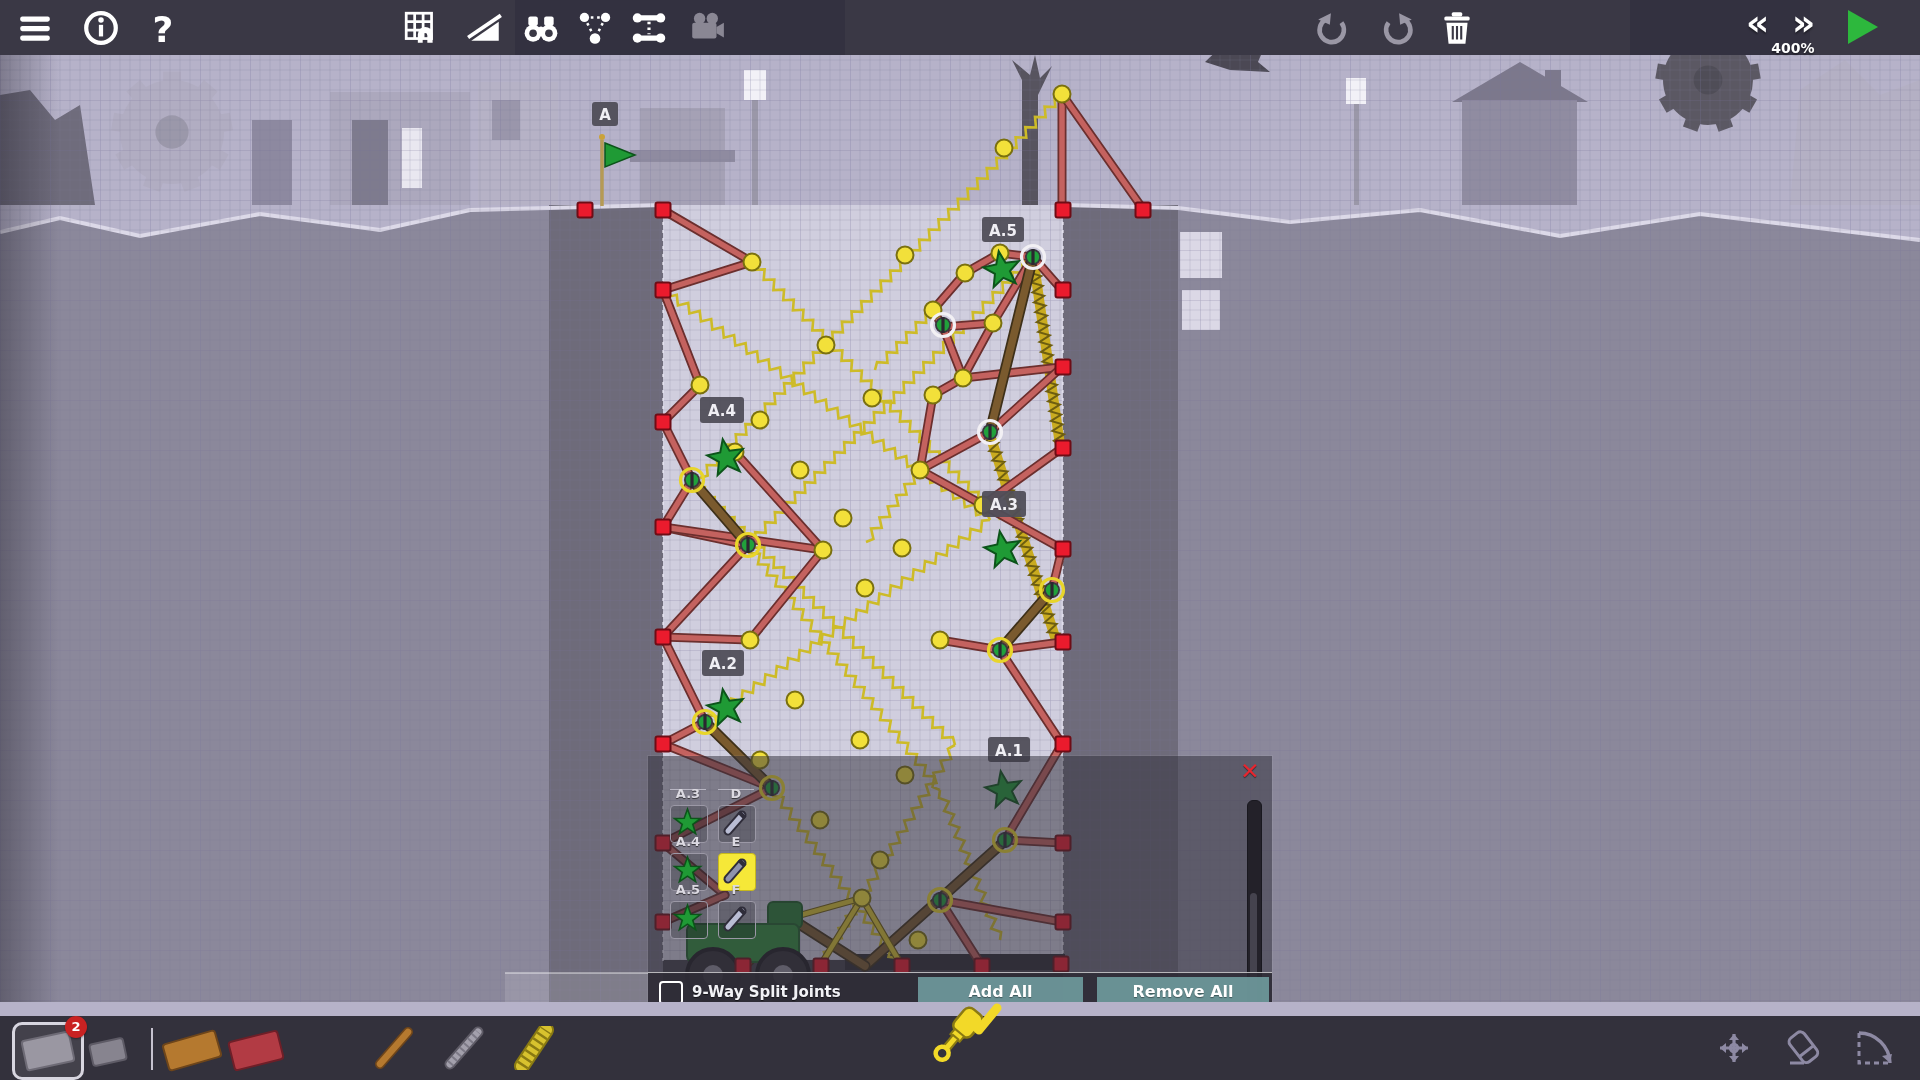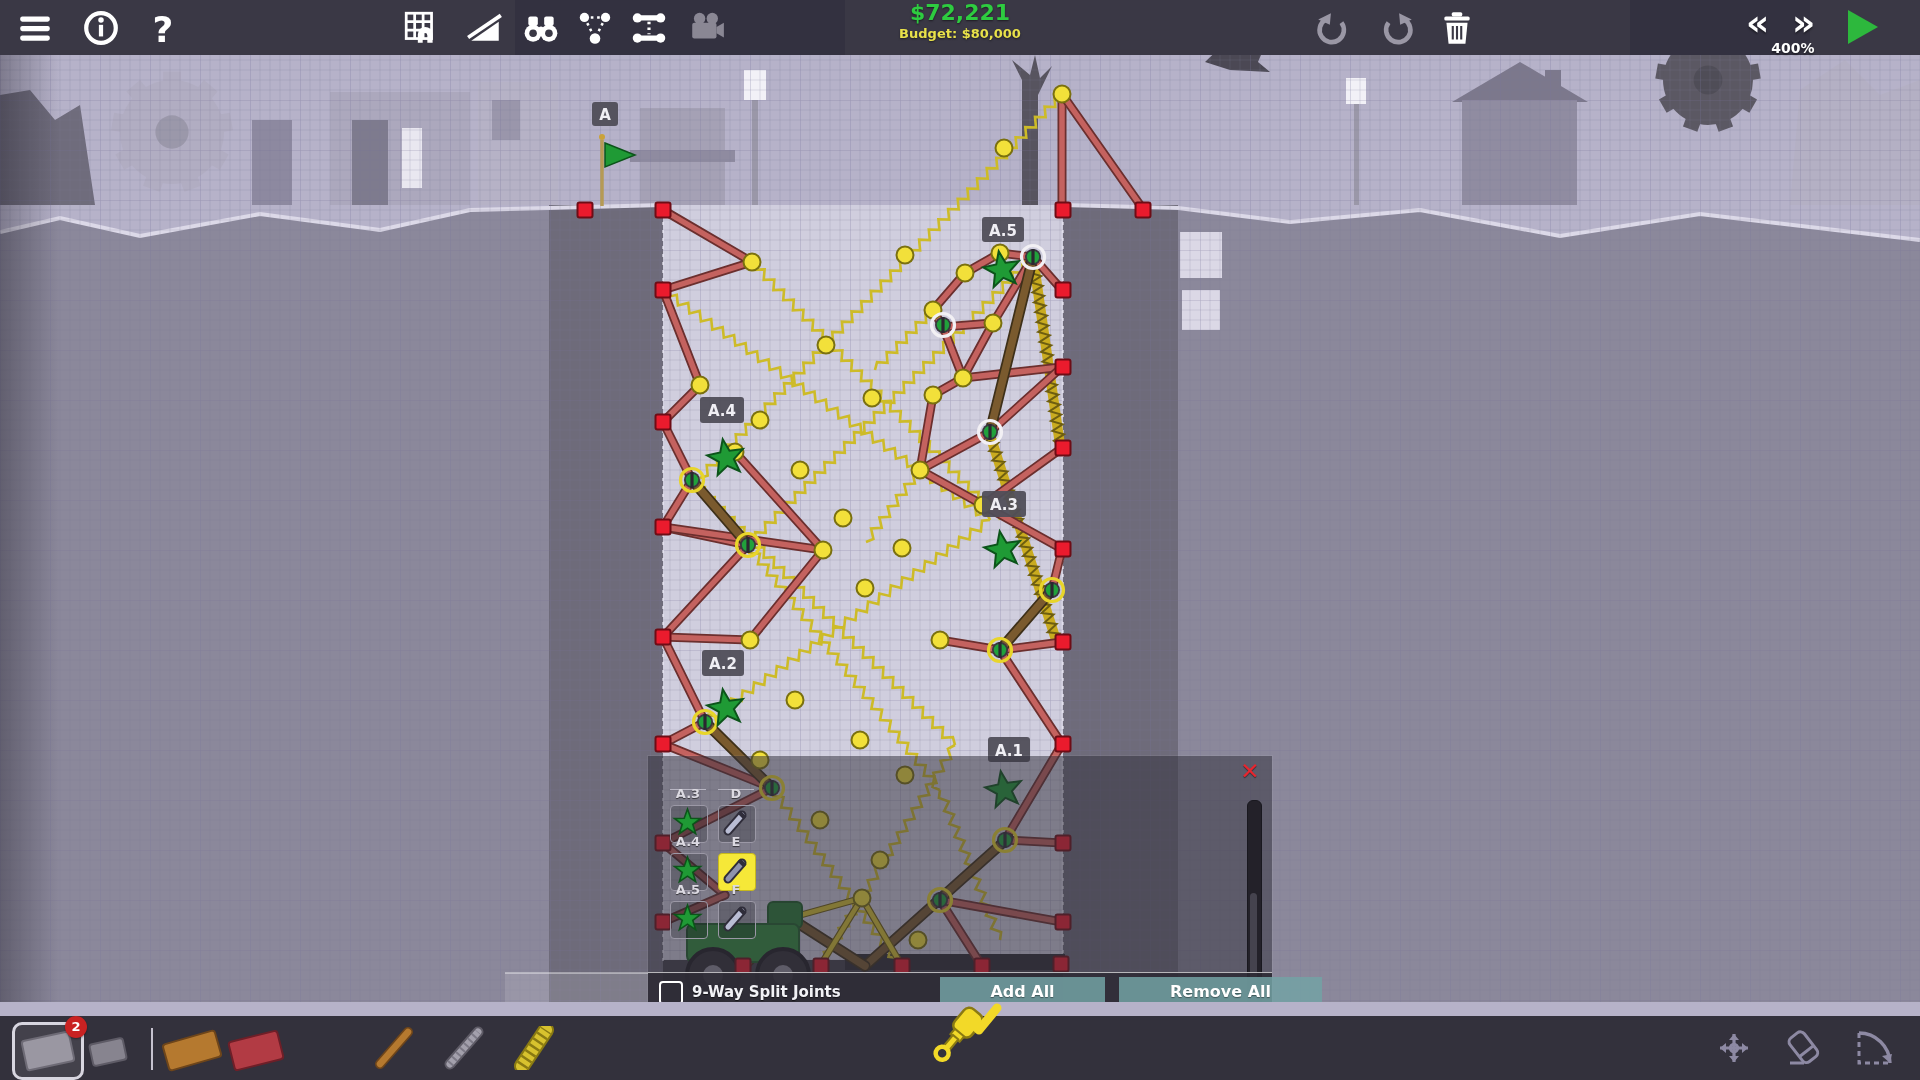--- a/index.html
+++ b/index.html
@@ -36,21 +36,21 @@
   #scrollthumb{position:absolute;left:2px;top:92px;width:7px;height:110px;background:#45434e;
                border-radius:4px;cursor:grab;}
   #panelstrip{position:absolute;left:0;bottom:0;width:624px;height:39px;
               background:rgba(44,42,52,.88);border-top:1.5px solid rgba(255,255,255,.65);}
   #cbx{position:absolute;left:11px;top:8px;width:20px;height:20px;border:2.5px solid #fff;
        border-radius:4px;cursor:pointer;}
   #cbxlabel{position:absolute;left:44px;top:10px;font-size:15px;font-weight:bold;color:#f2f2f6;
             text-shadow:0 1px 1px rgba(0,0,0,.6);}
   .pbtn{position:absolute;top:4px;height:30px;background:rgba(115,162,164,.85);color:#fff;
         font-size:16px;font-weight:bold;text-align:center;line-height:30px;cursor:pointer;
-        text-shadow:0 1px 1px rgba(0,0,0,.4);margin-left:22px;}
+        text-shadow:0 1px 1px rgba(0,0,0,.4);}
   
   #groundstrip{position:absolute;left:0;top:1002px;width:1920px;height:14px;background:#b6b2c9;z-index:20;}
   #toolbar{position:absolute;left:0;top:1016px;width:1920px;height:64px;background:#33313c;z-index:20;}
   .slot-sel{position:absolute;left:12px;top:6px;width:66px;height:52px;border:3px solid #d8d6e0;
             border-radius:10px;background:rgba(255,255,255,.08);cursor:pointer;}
   .slab{position:absolute;border-radius:4px;cursor:pointer;}
   .badge2{position:absolute;left:50px;top:-9px;width:22px;height:22px;border-radius:50%;
           background:#c92222;color:#fff;font-size:13px;font-weight:bold;text-align:center;
           line-height:22px;box-shadow:0 1px 2px rgba(0,0,0,.4);}
   .tdivider{position:absolute;left:151px;top:12px;width:2px;height:42px;background:#c6c3d0;}
@@ -515,24 +515,20 @@
     </svg>
 
     <div class="speedtxt" style="left:1746px;top:2px;font-size:36px;">«</div>
     <div class="speedtxt" style="left:1792px;top:2px;font-size:36px;">»</div>
     <div class="speedtxt" style="left:1758px;top:40px;width:70px;text-align:center;font-size:14px;">400%</div>
     <svg class="tbicon" style="left:1840px;top:6px;width:42px;height:42px" viewBox="0 0 42 42">
       <path d="M8 4 L38 21 L8 38 Z" fill="#2db83d"></path>
     </svg>
   </div>
 
-  <div id="budget" style="z-index:31;">
-    <div id="balance">$72,221</div>
-    <div id="budgetline"><span>Budget:</span>&nbsp;<span>$80,000</span></div>
-  </div>
 
   <div id="panel">
     <div class="cutline" style="left:22px"></div>
     <div class="cutline" style="left:70px"></div>
 
     <div class="prow" style="left:0;top:30px">
       <div class="plabel" style="left:22px;top:0">A.3</div>
       <div class="plabel" style="left:70px;top:0">D</div>
       <div class="pcell" style="left:22px;top:19px">
         <svg width="33" height="33" viewBox="0 0 33 33">
@@ -584,21 +580,21 @@
 
     <div id="panel-x">✕</div>
     <div id="scrolltrack">
       <div id="scrollthumb"></div>
     </div>
 
     <div id="panelstrip">
       <div id="cbx"></div>
       <div id="cbxlabel">9-Way Split Joints</div>
       <div class="pbtn" style="left:270px;width:165px;">Add All</div>
-      <div class="pbtn" style="left:449px;width:203px;">Remove All</div>
+      <div class="pbtn" style="left:449px;width:172px;">Remove All</div>
     </div>
   </div>
 
   <div id="groundstrip"></div>
   <div id="toolbar">
     <div class="slot-sel">
       <div class="slab" style="left:8px;top:10px;width:46px;height:28px;background:#9a97a2;border:2px solid #6e6b76;transform:rotate(-12deg);"></div>
       <div class="badge2">2</div>
     </div>
     <div class="slab" style="left:90px;top:24px;width:32px;height:20px;background:#87848f;border:2px solid #5e5b66;transform:rotate(-12deg);"></div>

